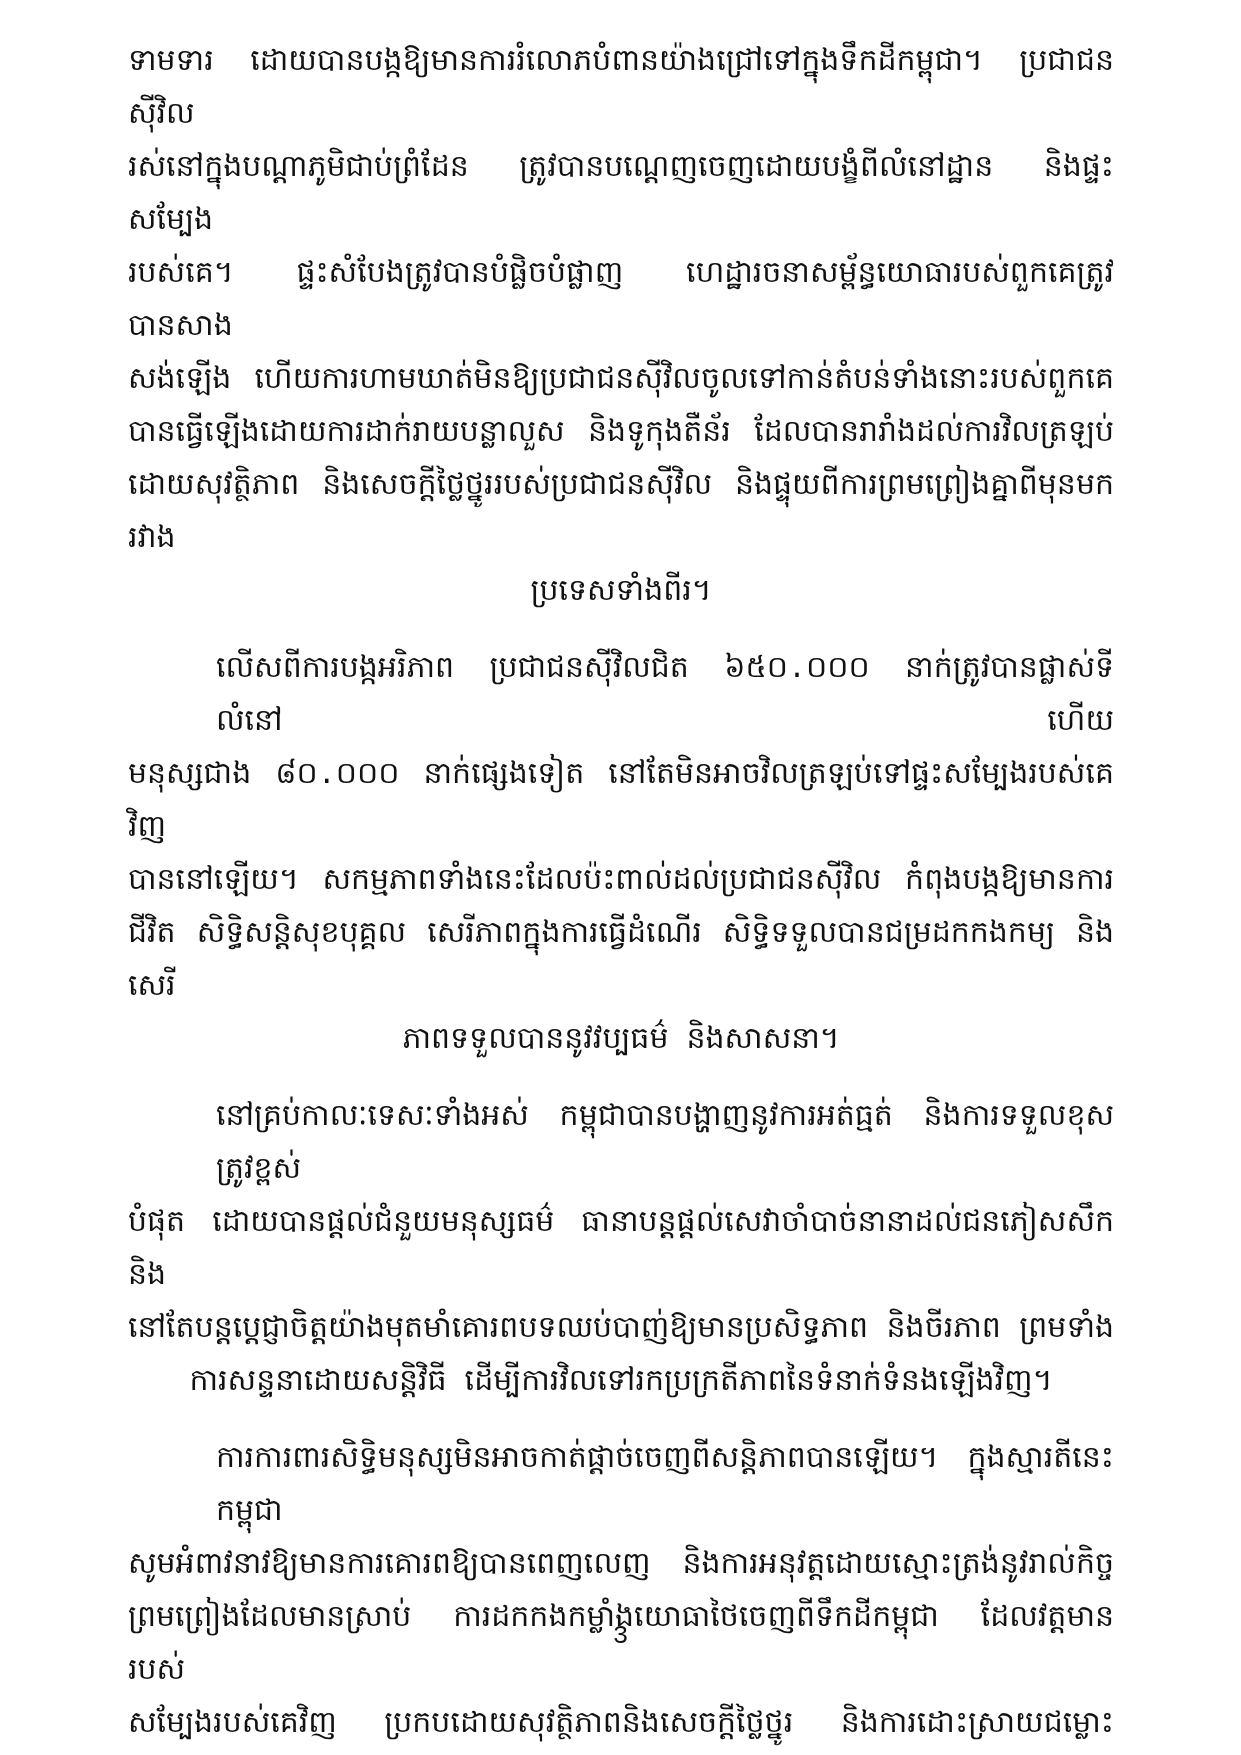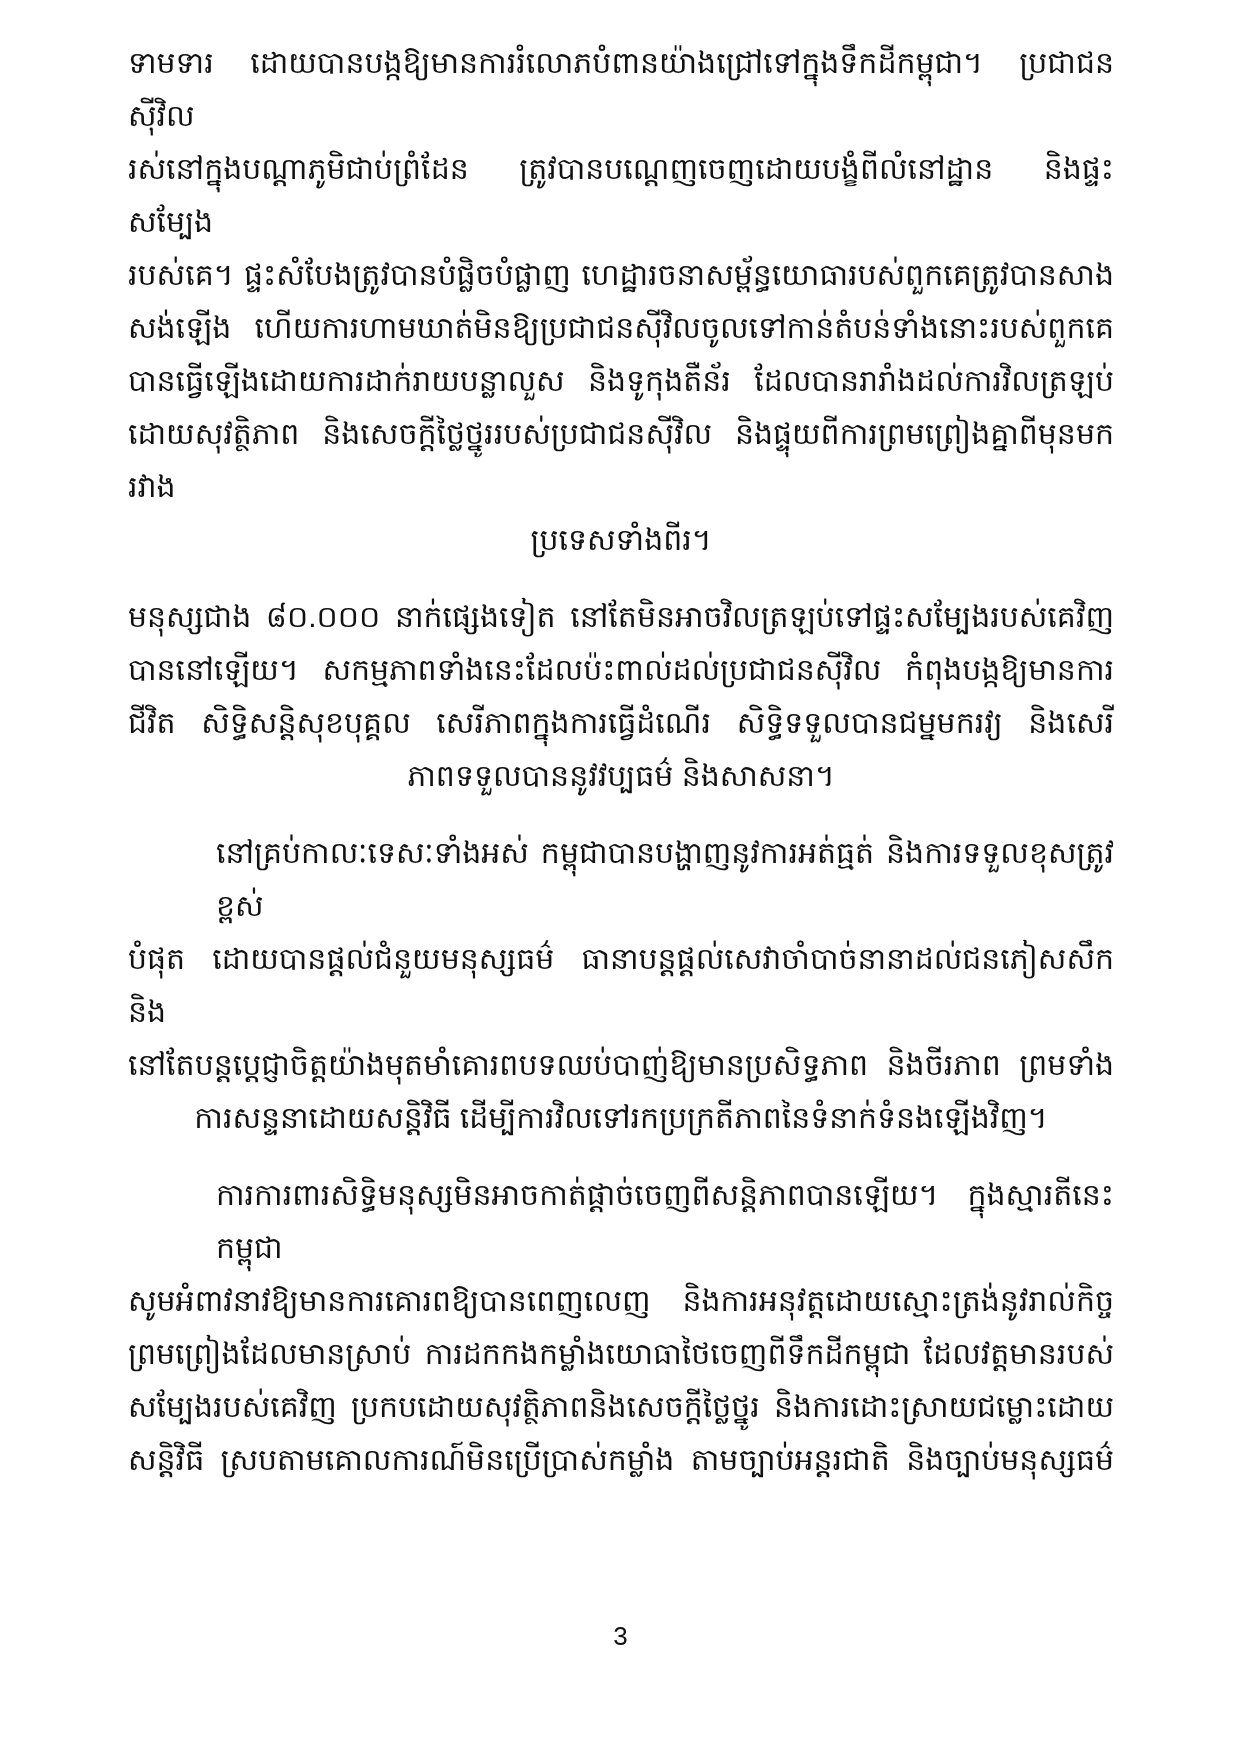--- a/index.html
+++ b/index.html
@@ -1,21 +1,21 @@
 <!DOCTYPE html>
 <html><head>
 <meta charset="utf-8">
 <style>
   html, body { margin:0; padding:0; background:#ffffff; }
   .page {
     position:relative;
     width:1241px; height:1755px;
     background:#ffffff;
     color:#111111;
-    font-family:Liberation Sans, sans-serif;
+    font-family:Liberation Mono, monospace;
     overflow:hidden;
   }
   .content {
     position:absolute;
     left:128px; top:36px;
     width:986px;
   }
   .paragraph { margin:0 0 24px 0; }
   .line {
     font-size:30px;
@@ -49,23 +49,24 @@
         <div class="paragraph">
           <div class="line just">ទាមទារ ដោយបានបង្កឱ្យមានការរំលោភបំពានយ៉ាងជ្រៅទៅក្នុងទឹកដីកម្ពុជា។ ប្រជាជនស៊ីវិល</div>
           <div class="line just">រស់នៅក្នុងបណ្តាភូមិជាប់ព្រំដែន ត្រូវបានបណ្តេញចេញដោយបង្ខំពីលំនៅដ្ឋាន និងផ្ទះសម្បែង</div>
           <div class="line just">របស់គេ។ ផ្ទះសំបែងត្រូវបានបំផ្លិចបំផ្លាញ ហេដ្ឋារចនាសម្ព័ន្ធយោធារបស់ពួកគេត្រូវបានសាង</div>
           <div class="line just">សង់ឡើង ហើយការហាមឃាត់មិនឱ្យប្រជាជនស៊ីវិលចូលទៅកាន់តំបន់ទាំងនោះរបស់ពួកគេ</div>
           <div class="line just">បានធ្វើឡើងដោយការដាក់រាយបន្លាលួស និងទូកុងតឺន័រ ដែលបានរារាំងដល់ការវិលត្រឡប់</div>
           <div class="line just">ដោយសុវត្ថិភាព និងសេចក្តីថ្លៃថ្នូររបស់ប្រជាជនស៊ីវិល និងផ្ទុយពីការព្រមព្រៀងគ្នាពីមុនមករវាង</div>
           <div class="line last">ប្រទេសទាំងពីរ។</div>
         </div>
         <div class="paragraph">
+          <div class="line just first-indent">លើសពីការបង្កអរិភាព ប្រជាជនស៊ីវិលជិត ៦៥០.០០០ នាក់ត្រូវបានផ្លាស់ទីលំនៅ ហើយ</div>
           <div class="line just">មនុស្សជាង ៨០.០០០ នាក់ផ្សេងទៀត នៅតែមិនអាចវិលត្រឡប់ទៅផ្ទះសម្បែងរបស់គេវិញ</div>
           <div class="line just">បាននៅឡើយ។ សកម្មភាពទាំងនេះដែលប៉ះពាល់ដល់ប្រជាជនស៊ីវិល កំពុងបង្កឱ្យមានការ</div>
-          <div class="line just">ជីវិត សិទ្ធិសន្តិសុខបុគ្គល សេរីភាពក្នុងការធ្វើដំណើរ សិទ្ធិទទួលបានជម្នមករវ្យ និងសេរី</div>
+          <div class="line just">ជីវិត សិទ្ធិសន្តិសុខបុគ្គល សេរីភាពក្នុងការធ្វើដំណើរ សិទ្ធិទទួលបានជម្រដកកងកម្យ និងសេរី</div>
           <div class="line last">ភាពទទួលបាននូវវប្បធម៌ និងសាសនា។</div>
         </div>
         <div class="paragraph">
           <div class="line just first-indent">នៅគ្រប់កាលៈទេសៈទាំងអស់ កម្ពុជាបានបង្ហាញនូវការអត់ធ្មត់ និងការទទួលខុសត្រូវខ្ពស់</div>
           <div class="line just">បំផុត ដោយបានផ្តល់ជំនួយមនុស្សធម៌ ធានាបន្តផ្តល់សេវាចាំបាច់នានាដល់ជនភៀសសឹក និង</div>
           <div class="line just">នៅតែបន្តប្តេជ្ញាចិត្តយ៉ាងមុតមាំគោរពបទឈប់បាញ់ឱ្យមានប្រសិទ្ធភាព និងចីរភាព ព្រមទាំង</div>
           <div class="line last">ការសន្ទនាដោយសន្តិវិធី ដើម្បីការវិលទៅរកប្រក្រតីភាពនៃទំនាក់ទំនងឡើងវិញ។</div>
         </div>
         <div class="paragraph">
           <div class="line just first-indent">ការការពារសិទ្ធិមនុស្សមិនអាចកាត់ផ្តាច់ចេញពីសន្តិភាពបានឡើយ។ ក្នុងស្មារតីនេះ កម្ពុជា</div>

